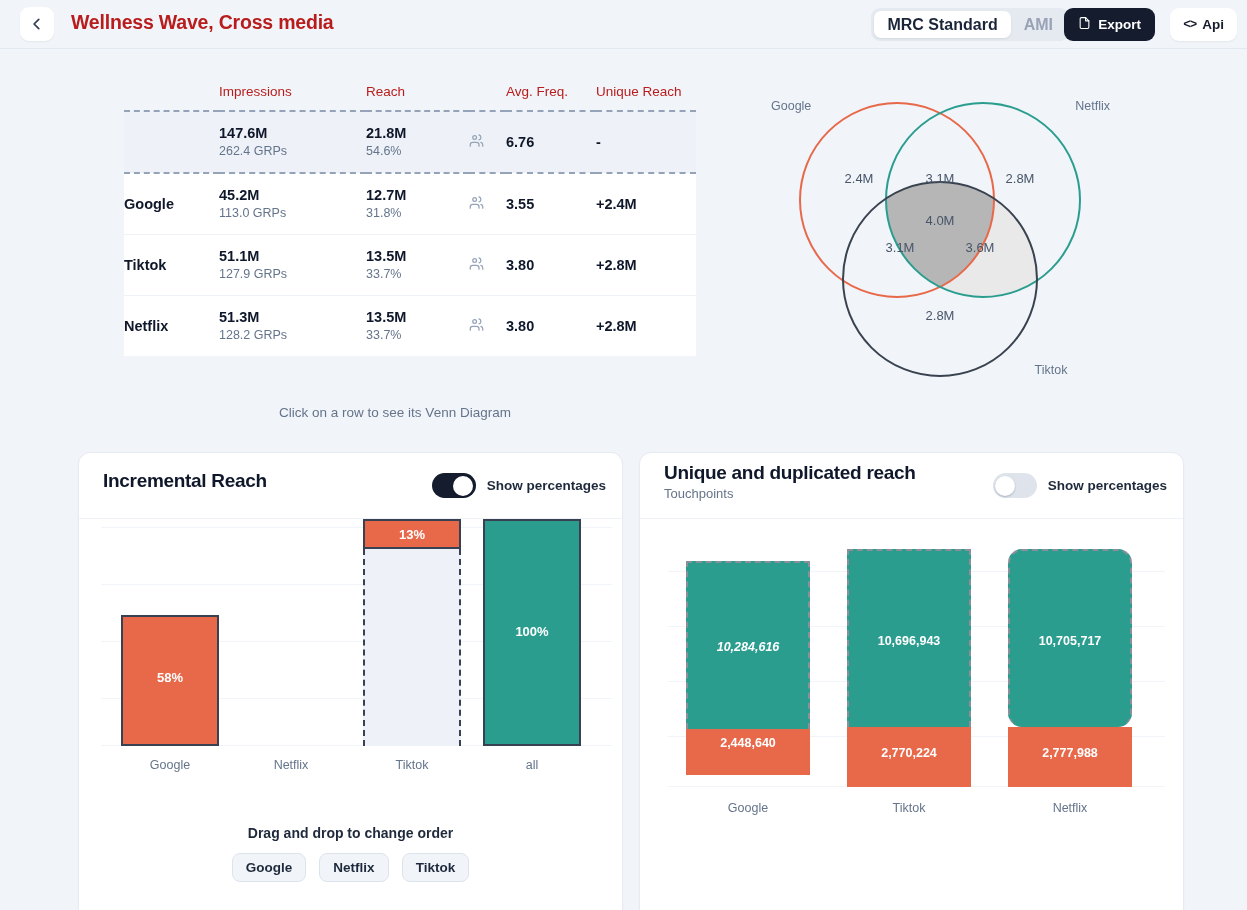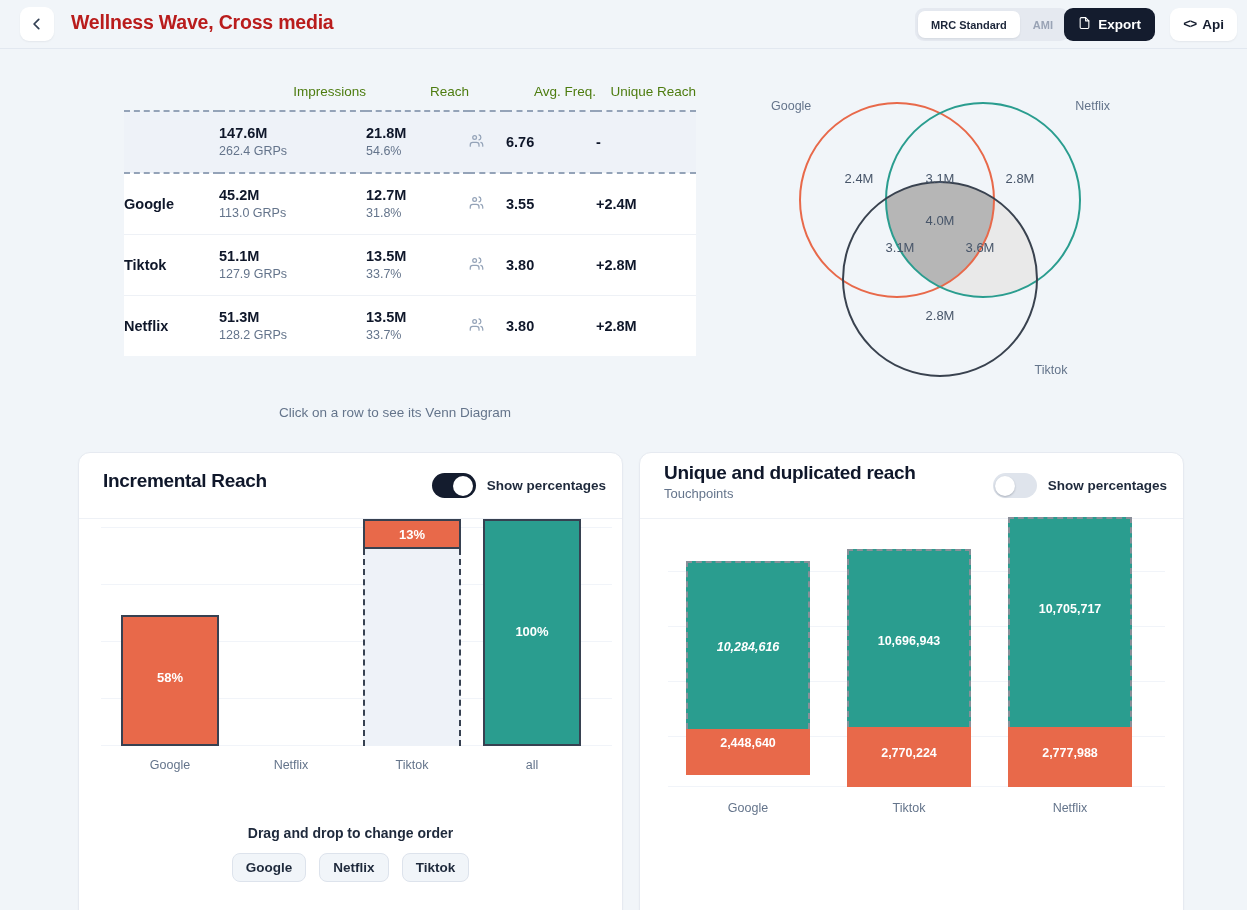--- a/index.html
+++ b/index.html
@@ -34,21 +34,21 @@
     color: #b91c1c;
   }
   .seg-wrap {
     position: absolute; right: 178px; top: 8px;
     height: 33px; background: #e5e9f0; border-radius: 9px;
     padding: 3px; display: flex; align-items: center;
   }
   .seg-item {
     height: 27px; padding: 0 13px; border-radius: 7px;
     display: flex; align-items: center; justify-content: center;
-    font-size: 11px; font-weight: bold; color: #99a3b5;
+    font-size: 16px; font-weight: bold; color: #99a3b5;
     cursor: pointer; white-space: nowrap;
   }
   .seg-item.active { background: #ffffff; color: #1b2539; box-shadow: 0 1px 2px rgba(15,23,42,.08); }
   .export-btn {
     position: absolute; right: 92px; top: 8px;
     height: 33px; padding: 0 14px;
     background: #141c2e; color: #ffffff; border-radius: 9px;
     display: flex; align-items: center; gap: 7px;
     font-size: 13.5px; font-weight: bold; cursor: pointer;
   }
@@ -62,22 +62,22 @@
   }
   .code-glyph { font-family: "Liberation Mono", monospace; font-size: 12.5px; font-weight: bold; letter-spacing: -1px;}
 
   
   .table-card {
     position: absolute; left: 124px; top: 77px;
     width: 542px;
   }
   table.metrics { border-collapse: collapse; width: 542px; table-layout: fixed; }
   table.metrics th {
-    font-size: 13.5px; font-weight: normal; color: #4d7c0f;
-    text-align: right; padding: 7px 0 11px 0; background: transparent;
+    font-size: 13.5px; font-weight: normal; color: #b91c1c;
+    text-align: left; padding: 7px 0 11px 0; background: transparent;
   }
   .col-name  { width: 95px; }
   .col-imp   { width: 147px; }
   .col-reach { width: 103px; }
   .col-icon  { width: 37px; }
   .col-freq  { width: 90px; }
   .col-uniq  { width: 100px; }
 
   .row-total td {
     background: #eef2f8;
@@ -510,21 +510,21 @@
       </div>
       <div class="st-seg st-top" style="bottom:60px; height:178px;">
         <div class="st-val" style="top:83px;">10,696,943</div>
       </div>
     </div>
 
     <div class="st-col" style="left:368px; width:124px; height:238px;">
       <div class="st-seg st-bot" style="bottom:0; height:60px;">
         <div class="st-val" style="top:19px;">2,777,988</div>
       </div>
-      <div class="st-seg st-top" style="bottom:60px; height:210px;">
+      <div class="st-seg st-top" style="bottom:60px; height:178px;border-radius:14px;">
         <div class="st-val" style="top:83px;">10,705,717</div>
       </div>
     </div>
 
     <div class="st-label" style="left:46px;  width:124px;">Google</div>
     <div class="st-label" style="left:207px; width:124px;">Tiktok</div>
     <div class="st-label" style="left:368px; width:124px;">Netflix</div>
   </div>
 </div>
 

